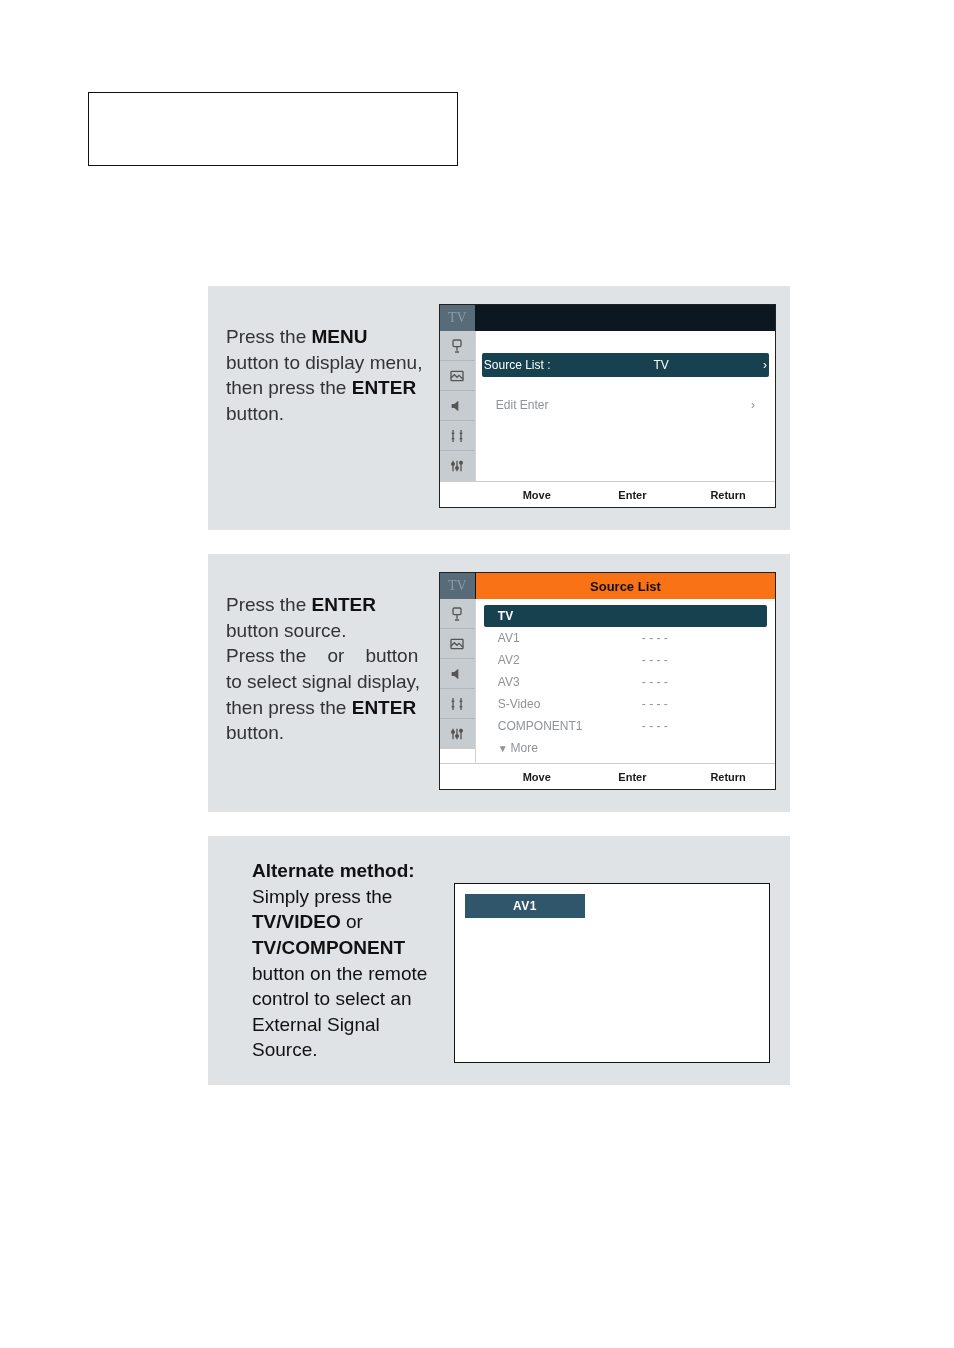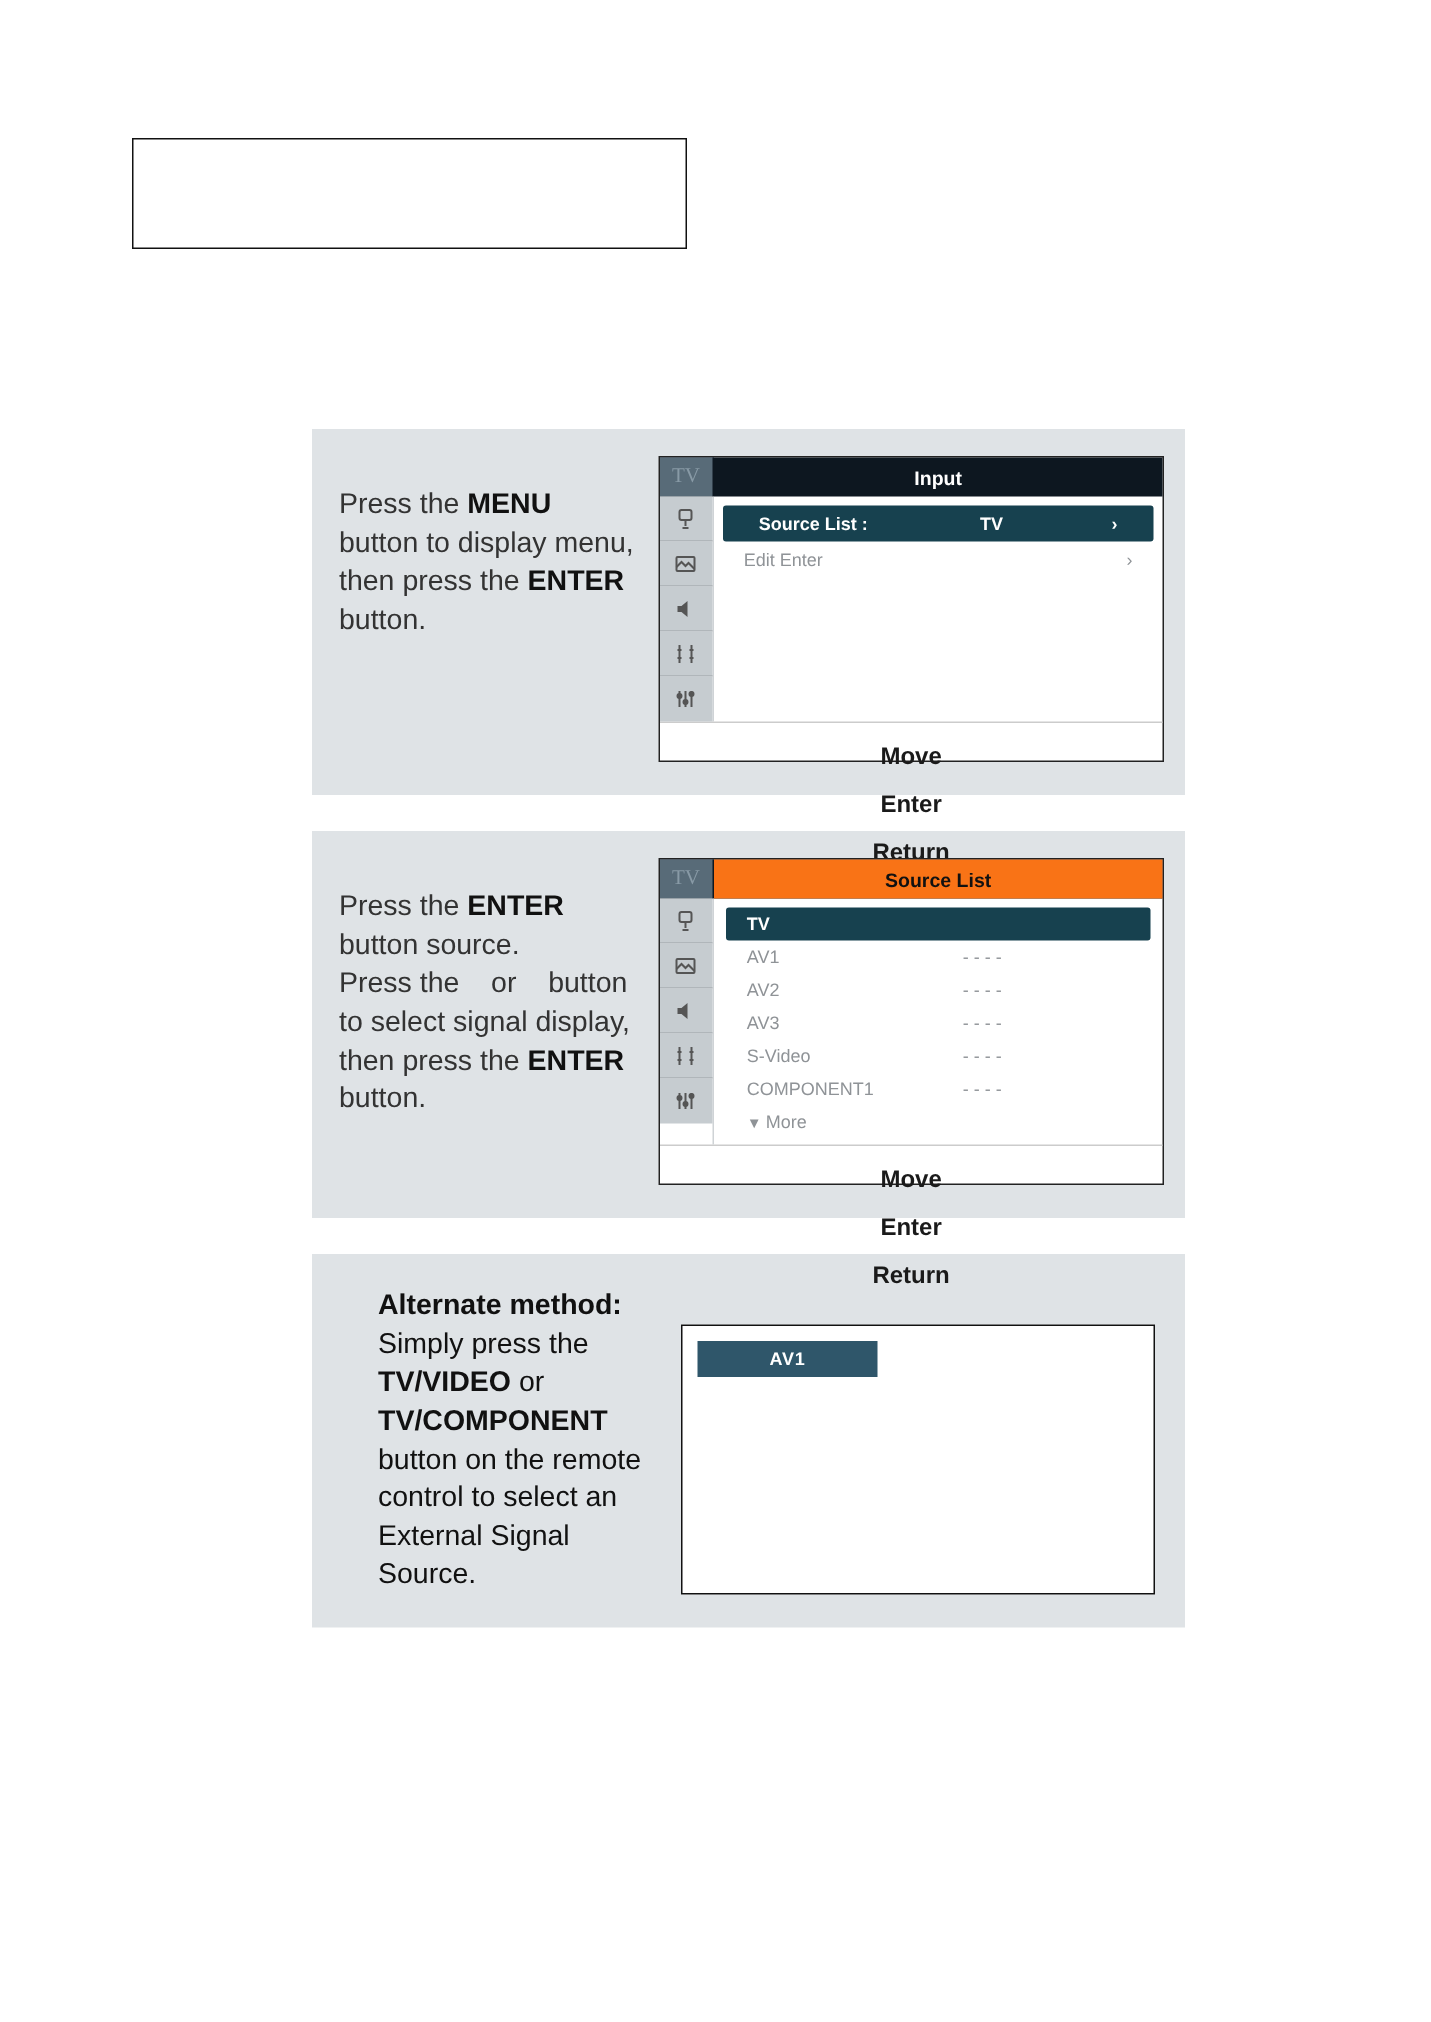--- a/index.html
+++ b/index.html
@@ -105,39 +105,38 @@
     font-size:12px;
   }
   .row{
     display:flex;align-items:center;justify-content:space-between;
     padding:4px 10px;
     height:24px;
   }
   .row.hl{
     background:var(--osd-hl);
     color:var(--osd-hl-text);
-    font-weight:bold;
+    font-weight:normal;
     border-radius:2px;
-    margin:0 -4px;
-    padding:4px 24px;
+    margin:16px -4px;
+    padding:4px 2px;
   }
   .row.muted{color:var(--osd-muted);}
   .row .lbl{min-width:120px;}
   .row .val{min-width:60px;text-align:left;color:inherit;}
   .content .more{color:var(--osd-muted);padding:4px 14px 6px;}
   .osd .footer{
     display:flex;
     border-top:1px solid #ccc;
-    font-size:16px;
+    font-size:11px;
     font-weight:bold;
     height:26px;
     align-items:center;
     padding:0 6px;
     gap:14px;
-    flex-direction:column;
   }
   .osd .footer span{flex:1;text-align:center;}
   .osd .footer .spacer{width:36px;flex:none;}
   
   .content.list{padding:6px 8px 2px;}
   .content.list .listrow{
     display:flex;align-items:center;gap:24px;
     padding:2px 14px;height:22px;
     color:var(--osd-muted);font-size:12px;
   }
@@ -180,21 +179,20 @@
     <div class="text">
       <span>Press the </span>
       <b>MENU</b>
       <span> button to display menu, then press the </span>
       <b>ENTER</b>
       <span> button.</span>
     </div>
     <div class="osd">
       <div class="tabs">
         <div class="tab-tv">TV</div>
-        <div class="tab-title">Input</div>
       </div>
       <div class="body">
         <div class="sidebar">
           <div class="ic">
             <svg width="16" height="16" viewBox="0 0 24 24" fill="none" stroke="#555" stroke-width="2">
                   <rect x="6" y="3" width="12" height="10" rx="2"></rect>
                   <path d="M12 13v6M9 21h6"></path>
                 </svg>
           </div>
           <div class="ic">

